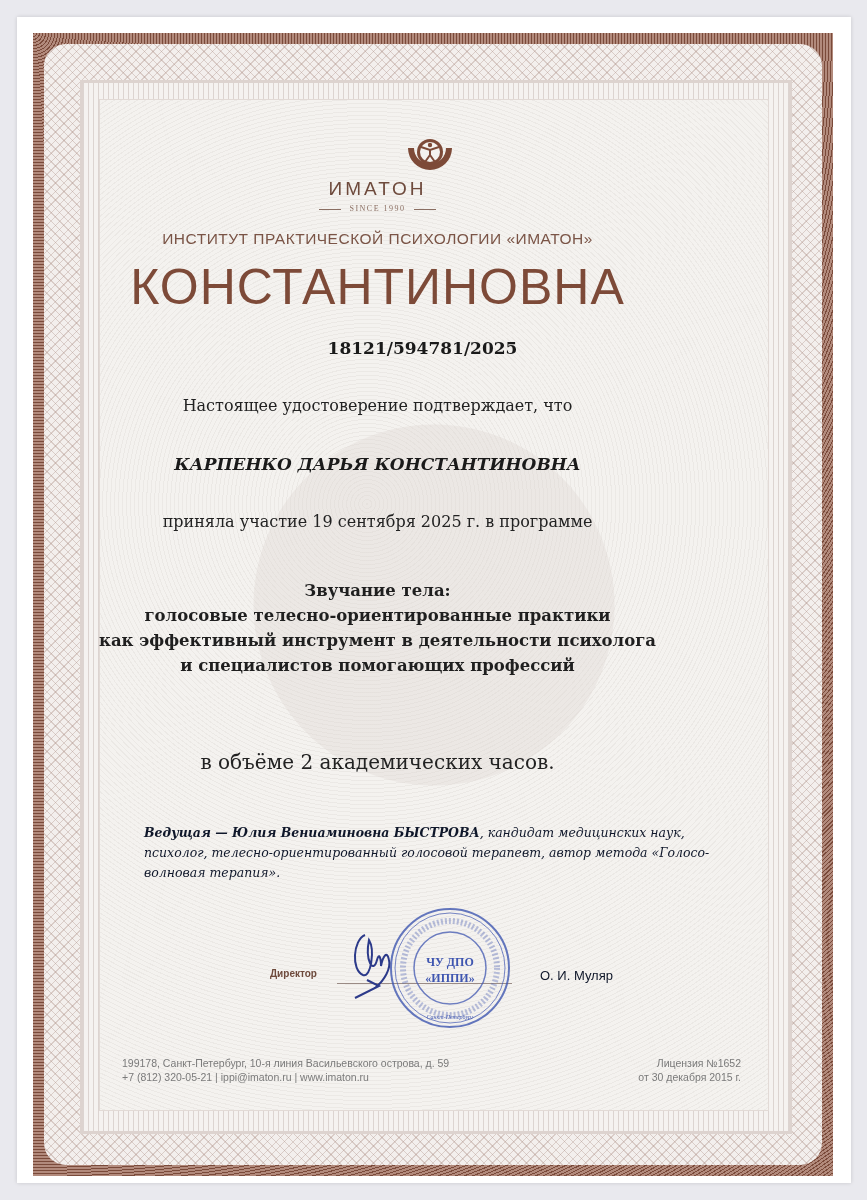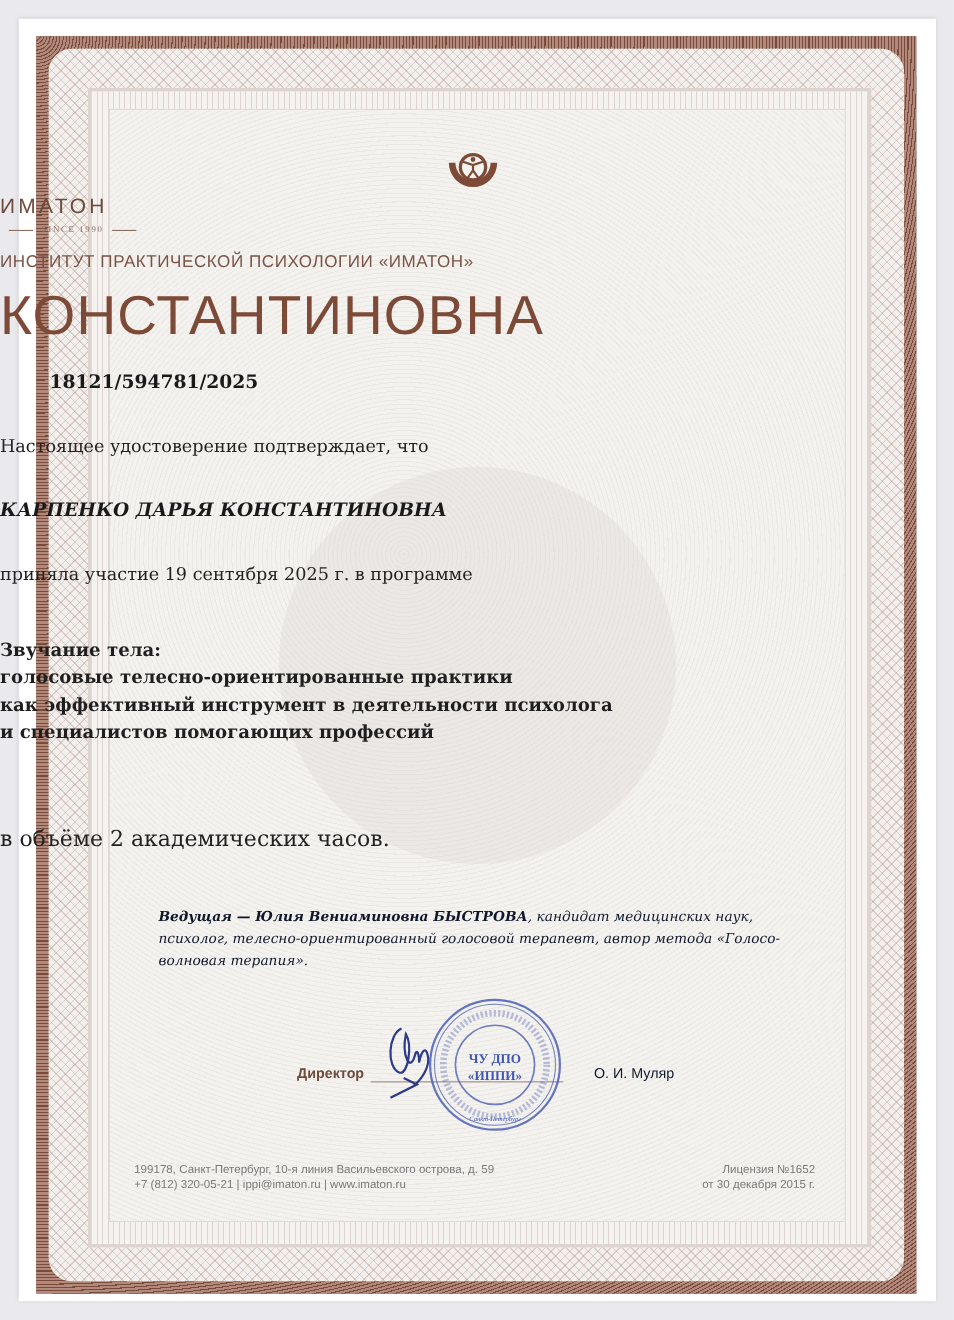--- a/index.html
+++ b/index.html
@@ -37,21 +37,21 @@
       #f5f2f0;
   }
   .inner {
     position:absolute; left:99px; top:99px; width:668px; height:1010px;
     background:
       radial-gradient(circle at 50% 50%, rgba(220,212,208,0.35) 0 180px, transparent 181px),
       repeating-radial-gradient(circle at 40% 40%, rgba(210,205,200,0.25) 0 1px, transparent 1px 4px),
       #f4f2ef;
     border:1px solid #e2dad6;
   }
-  .abs { position:absolute; left:0; width:755px; }
+  .abs { position:absolute; left:0; width:755px; text-align:center; }
   .logo-mark { position:absolute; left:404px; top:138px; width:52px; height:40px; }
   .brand {
     top:178px; font-family:"Liberation Sans", sans-serif; font-size:19px; letter-spacing:3px;
     color:#6e4a3c;
   }
   .since { top:204px; font-family:"Liberation Serif", serif; font-size:8px; color:#8a6e62; letter-spacing:1.5px; }
   .since .dash { display:inline-block; width:22px; height:1px; background:#8a6e62; vertical-align:middle; margin:0 8px; }
   .institute {
     top:230px; font-family:"Liberation Sans", sans-serif; font-size:15.5px; letter-spacing:0.5px;
     color:#7a5446;
@@ -66,21 +66,21 @@
   .participation { top:512px; font-size:16px; color:#222; }
   .program { top:578px; font-size:16.5px; font-weight:bold; color:#1f1f1f; line-height:25px; }
   .hours { top:750px; font-size:20px; color:#222; }
   .lead {
     position:absolute; left:144px; top:823px; width:600px;
     font-size:12.5px; font-style:italic; color:#0f172a; line-height:20px;
   }
   .lead b { font-weight:bold; }
   .director-label {
     position:absolute; left:270px; top:968px; font-family:"Liberation Sans", sans-serif;
-    font-size:13px; font-weight:bold; color:#6e4a3c;
+    font-size:10px; font-weight:bold; color:#6e4a3c;
   }
   .sign-line { position:absolute; left:337px; top:983px; width:175px; height:1px; background:#9a8b85; }
   .director-name {
     position:absolute; left:540px; top:968px; font-family:"Liberation Sans", sans-serif;
     font-size:13px; font-weight:normal; color:#0f172a;
   }
   .stamp { position:absolute; left:388px; top:906px; width:124px; height:124px; }
   .signature { position:absolute; left:345px; top:930px; width:80px; height:70px; }
   .footer-left {
     position:absolute; left:122px; top:1056px; font-family:"Liberation Sans", sans-serif;

